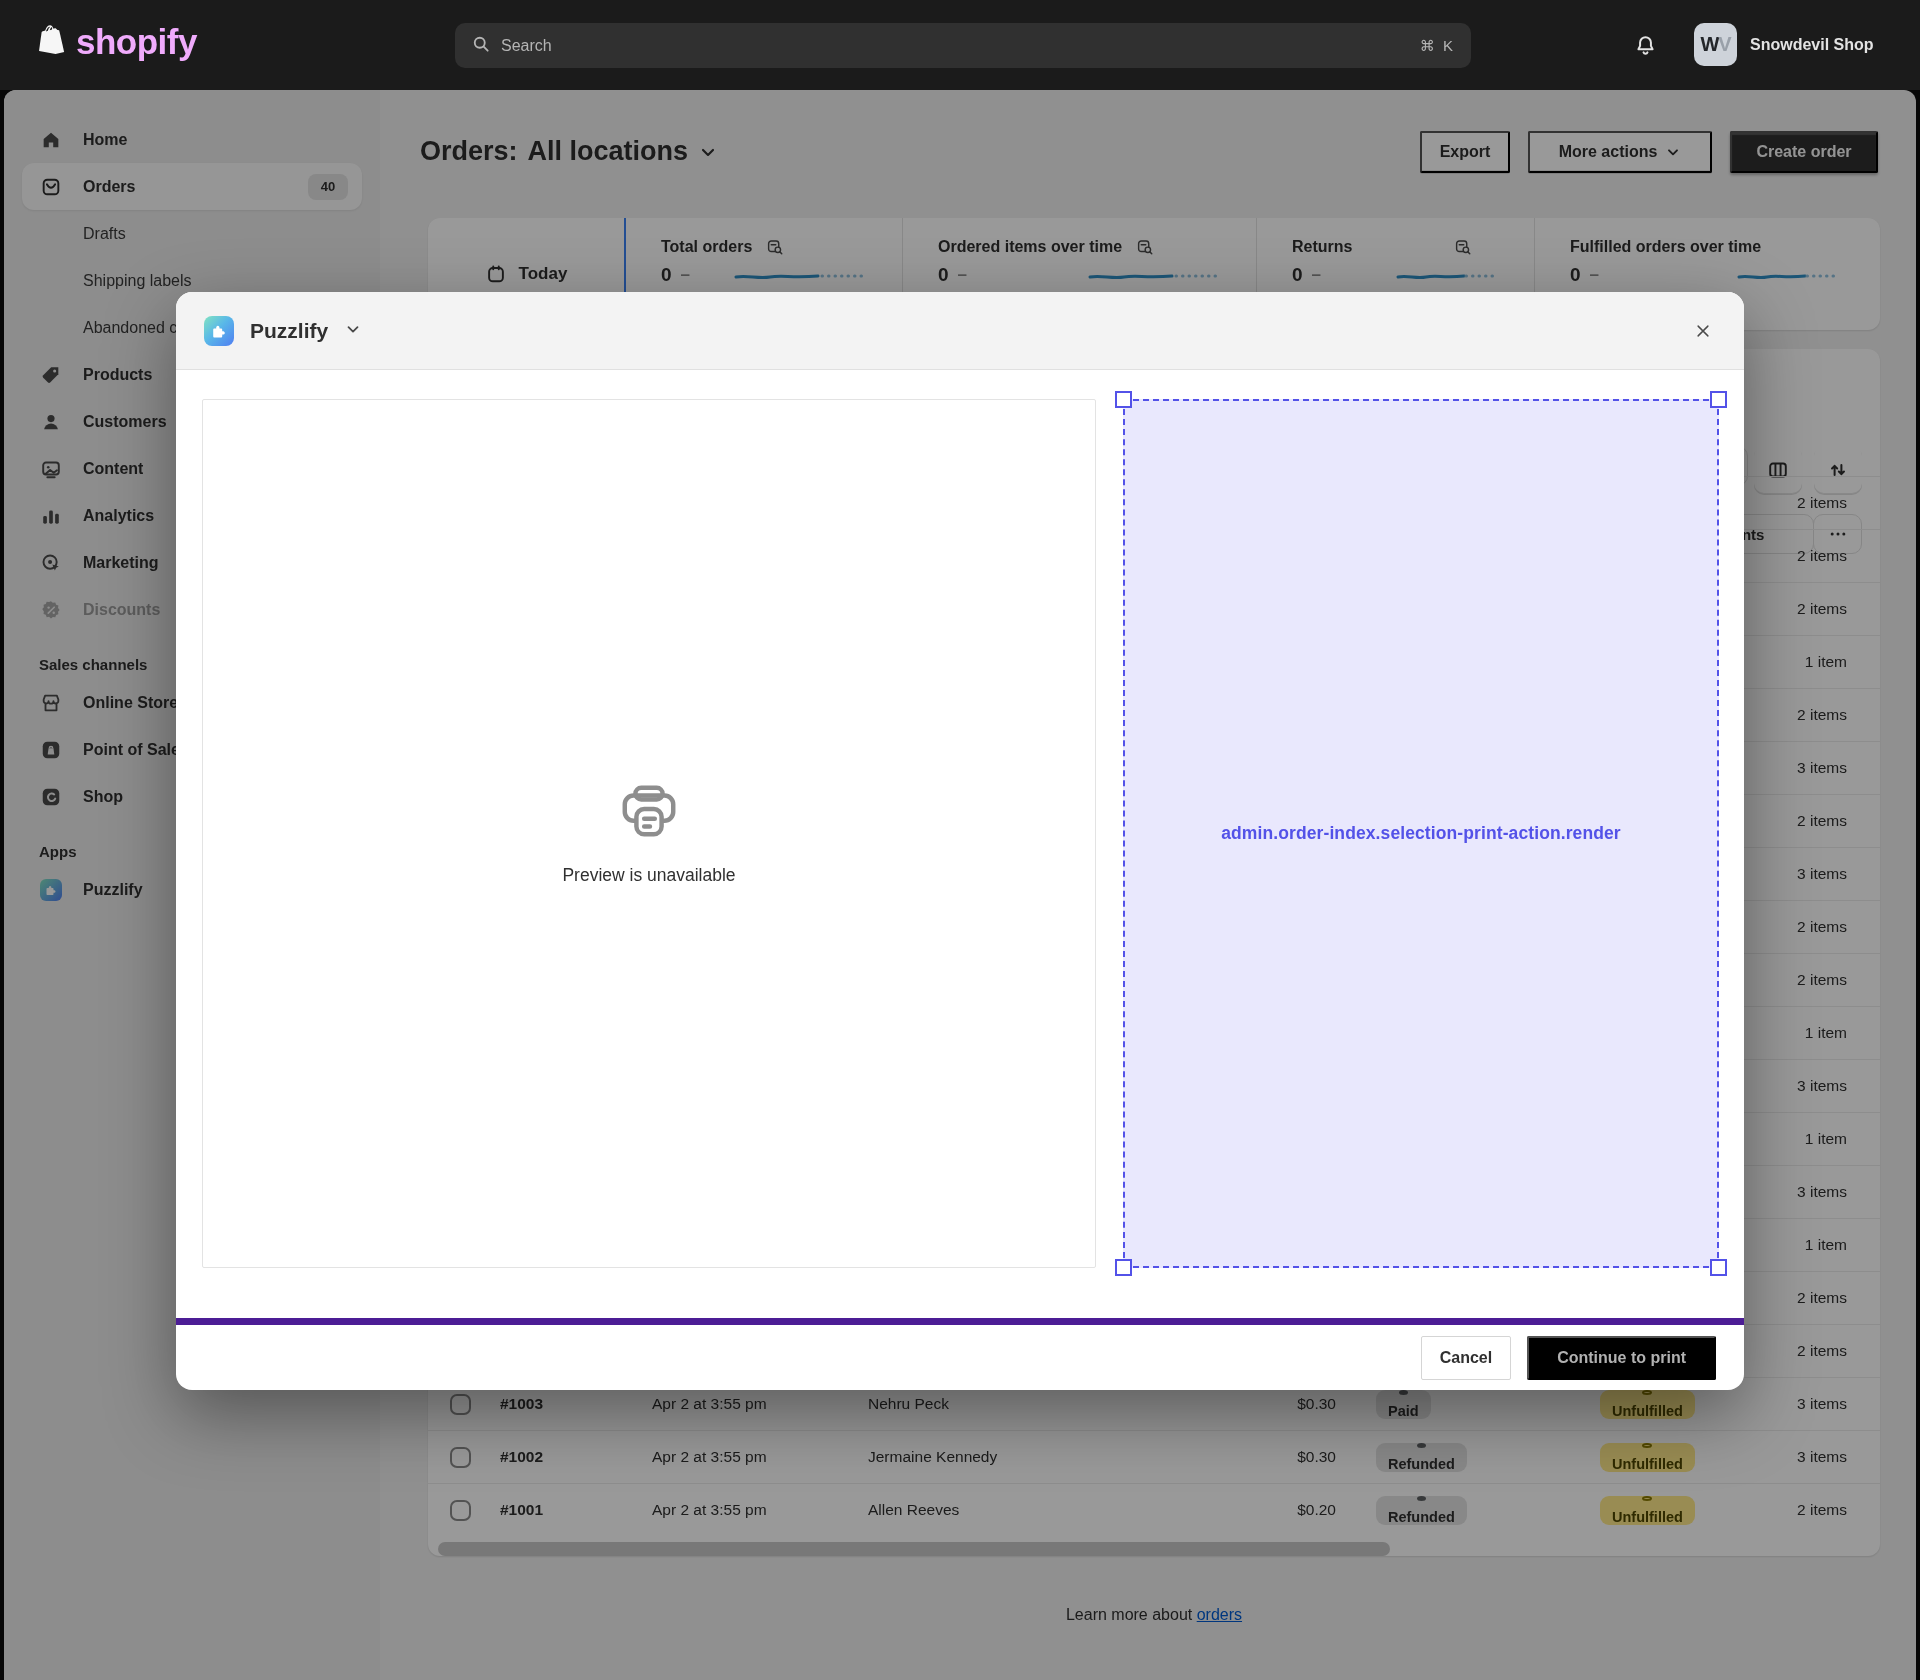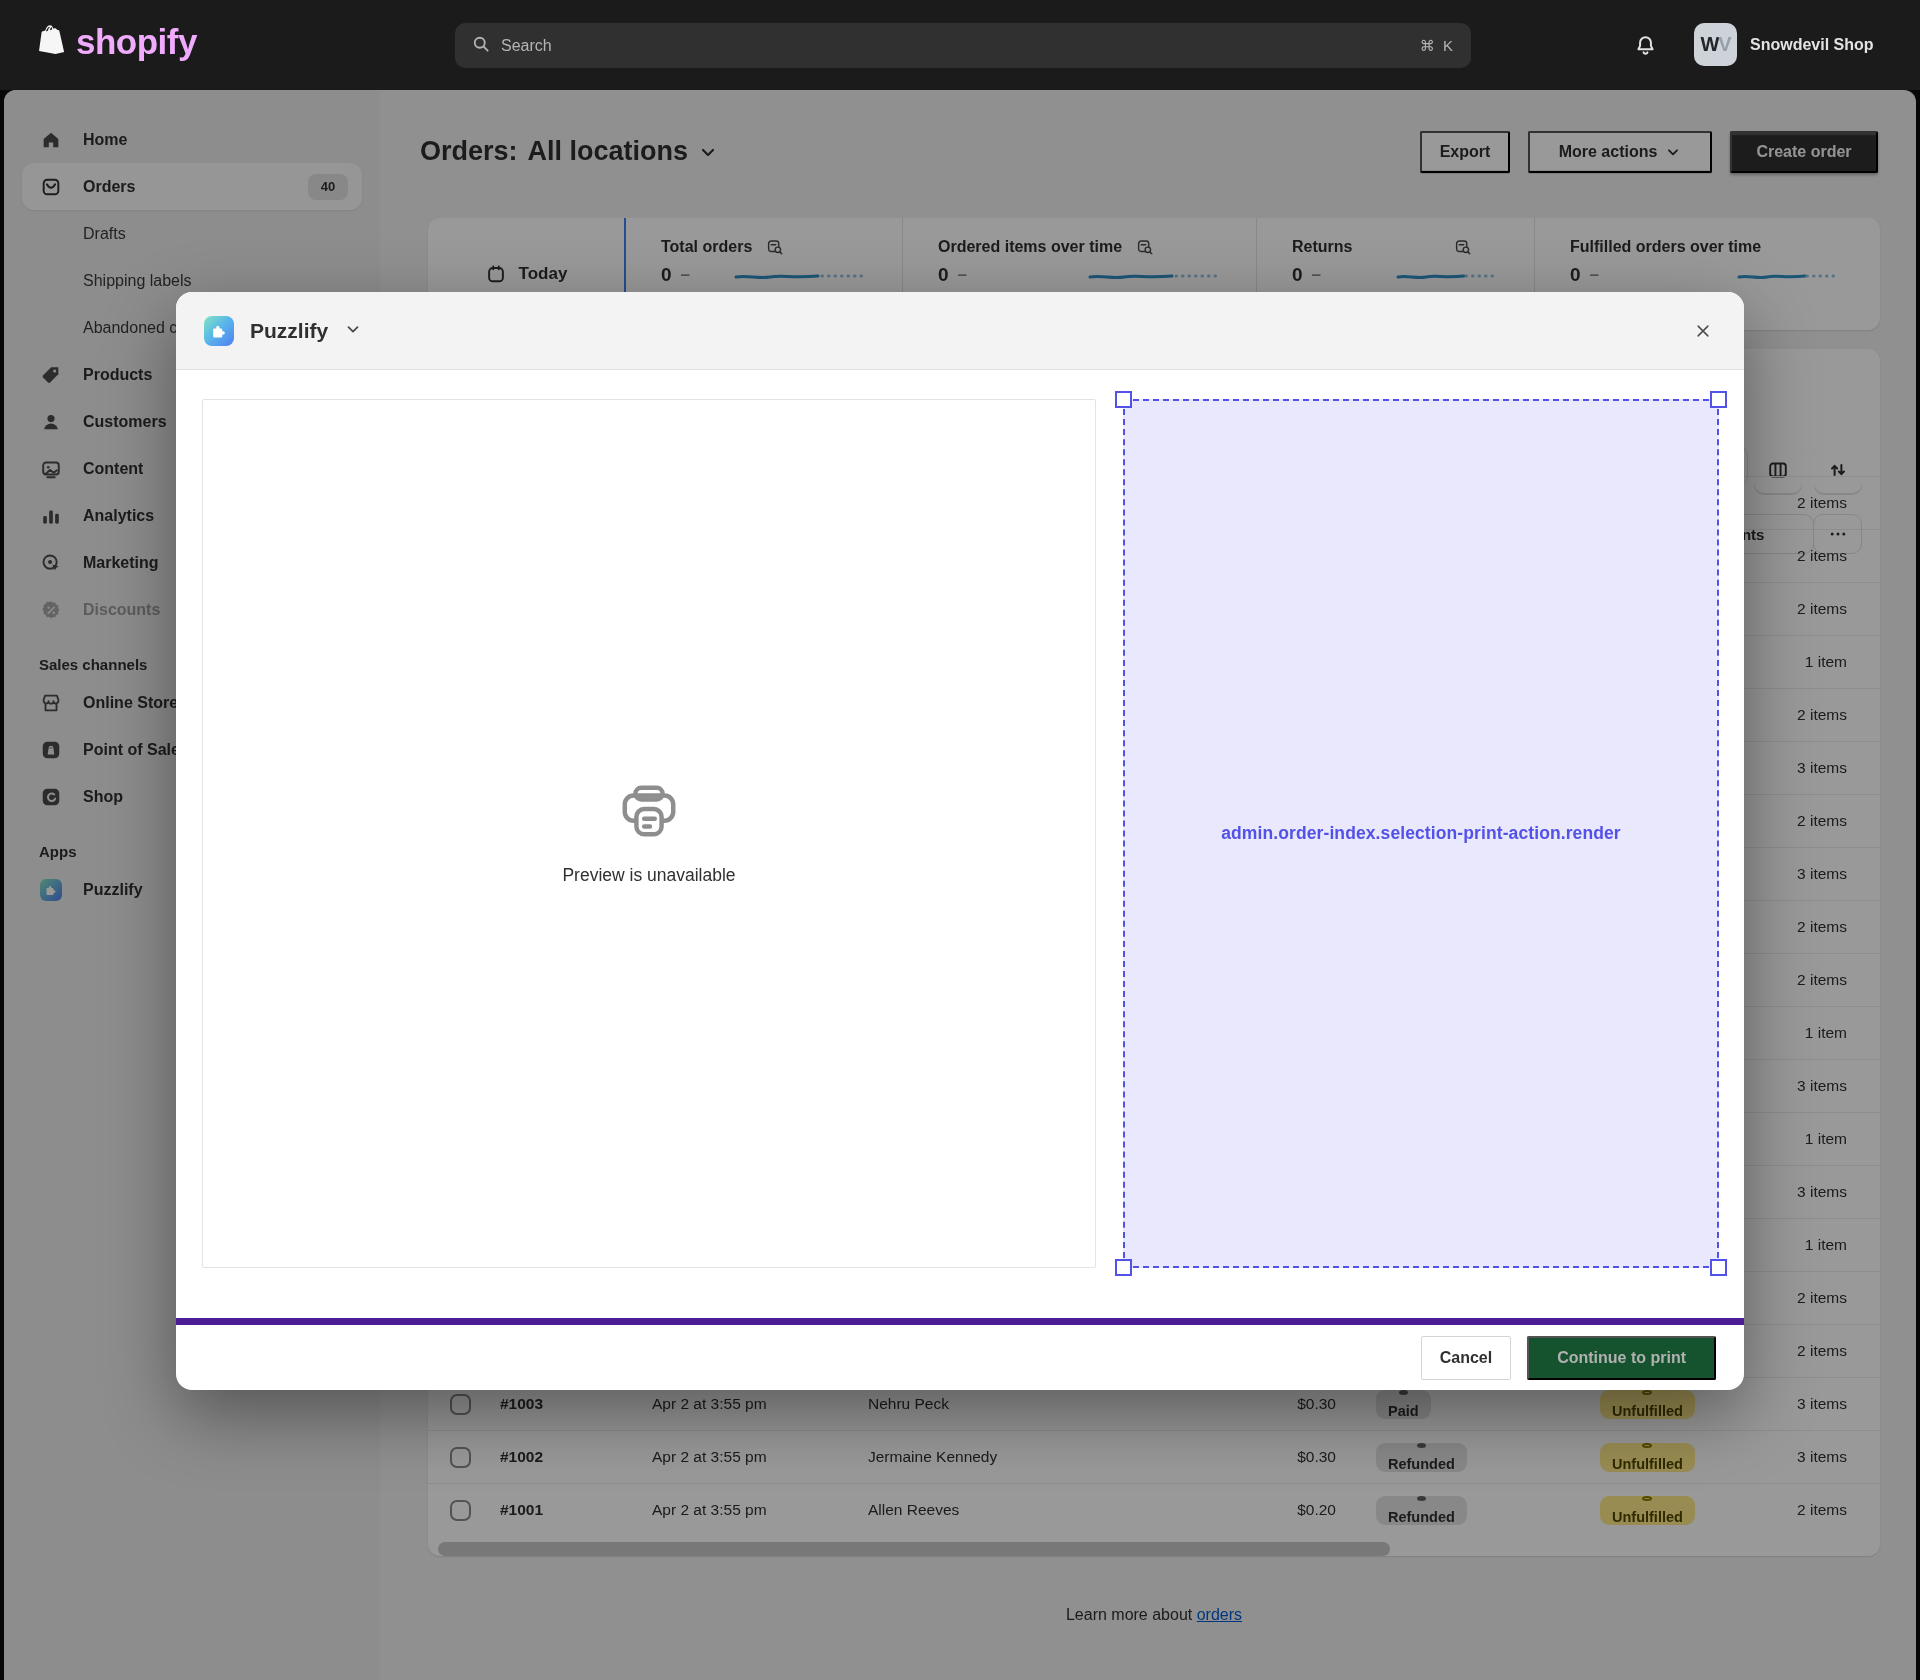--- a/index.html
+++ b/index.html
@@ -79,21 +79,21 @@
   .appicon{width:30px;height:30px;border-radius:8px;background:linear-gradient(135deg,#82e3c1 0%,#59b8e8 45%,#4f7ef2 100%);display:flex;align-items:center;justify-content:center;}
   .modal-title{font-size:21px;font-weight:550;color:#303030;}
   .modal-close{position:absolute;right:26px;top:24px;width:30px;height:30px;display:flex;align-items:center;justify-content:center;color:#4a4a4a;}
   .preview-panel{position:absolute;left:26px;top:107px;width:894px;height:869px;border:1px solid #e3e3e3;border-radius:2px;background:#fff;display:flex;flex-direction:column;align-items:center;justify-content:center;gap:22px;}
   .preview-text{font-size:17.5px;color:#303030;}
   .selection{position:absolute;left:947px;top:107px;width:596px;height:869px;background:#e9e8fd;border:2px dashed #5352e8;display:flex;align-items:center;justify-content:center;}
   .sel-text{font-size:17.5px;font-weight:700;color:#5352e8;letter-spacing:.1px;}
   .handle{position:absolute;width:17px;height:17px;background:#fff;border:2px solid #5352e8;z-index:2;}
   .modal-foot{position:absolute;left:0;bottom:0;width:100%;height:72px;border-top:7px solid #4c1d95;border-radius:0 0 16px 16px;display:flex;align-items:center;justify-content:flex-end;padding:0 28px;gap:16px;}
   .btn.cancel{height:44px;background:#fff;box-shadow:none;border:1px solid #d5d5d5;}
-  .btn.disabled{height:44px;background:#14532d;color:#b1b1b1;box-shadow:none;padding:0 28px;}
+  .btn.disabled{height:44px;background:#000000;color:#b1b1b1;box-shadow:none;padding:0 28px;}
 </style>
 </head>
 <body>
 
 <div class="screen">
 
   <div class="topbar">
     <div class="logo">
       <span>
         <svg width="30" height="33" viewBox="0 0 24 27" fill="#f6f6f6">

